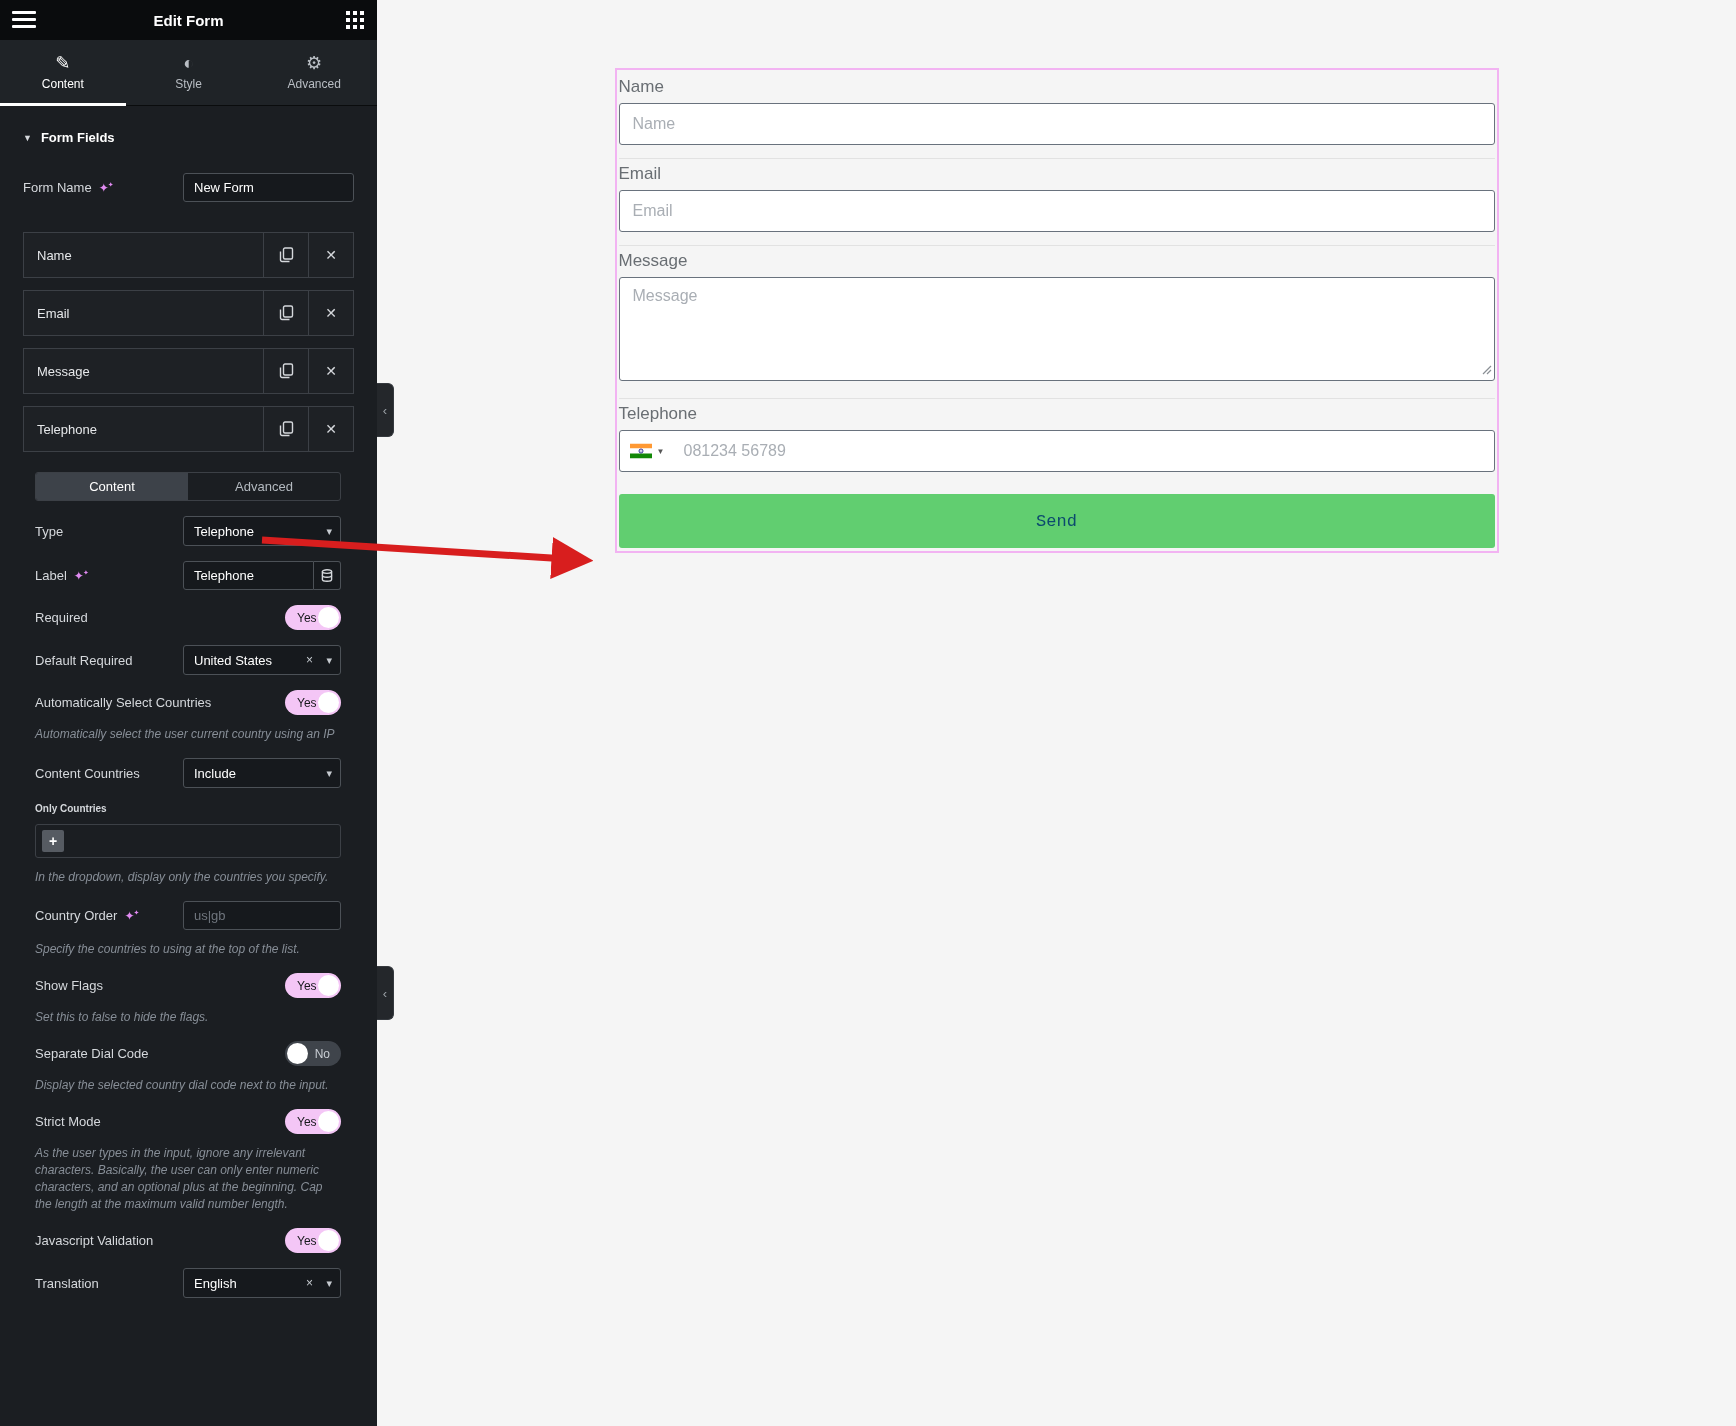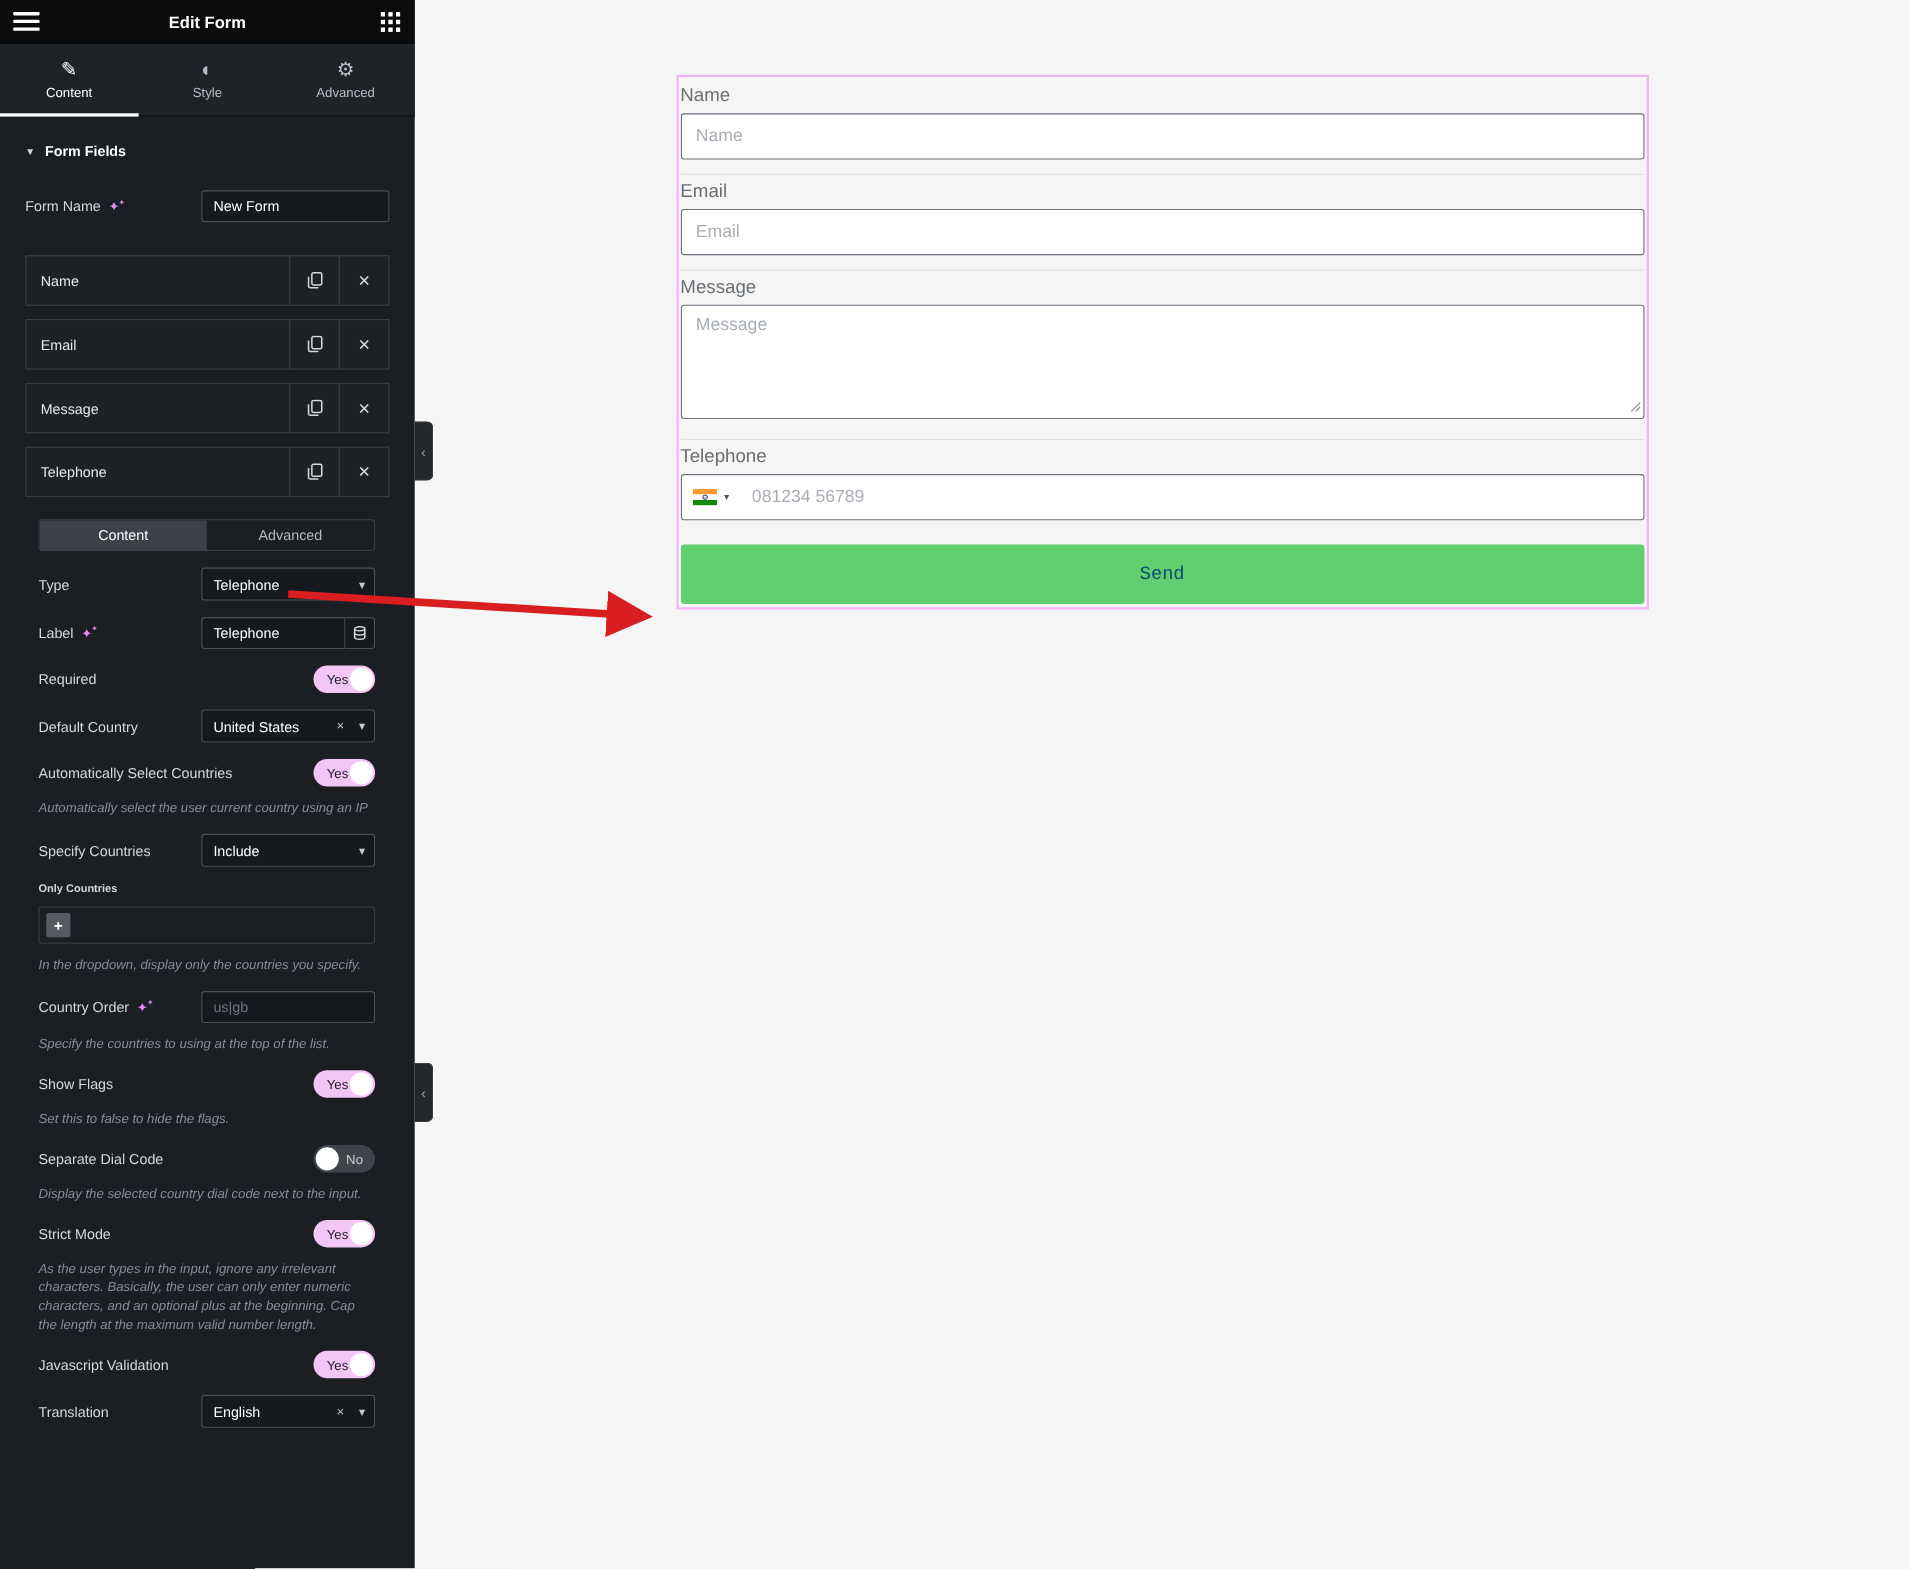--- a/index.html
+++ b/index.html
@@ -274,39 +274,39 @@
 
         <div class="ctrl-row">
           <span class="ctl-label">Required</span>
           <div class="toggle on">
             <span class="ttext">Yes</span>
             <span class="knob"></span>
           </div>
         </div>
 
         <div class="ctrl-row">
-          <span class="ctl-label">Default Country</span>
+          <span class="ctl-label">Default Required</span>
           <div class="pselect">
             <span class="val">United States</span>
             <span class="sx">×</span>
             <span class="chev">▾</span>
           </div>
         </div>
 
         <div class="ctrl-row">
           <span class="ctl-label">Automatically Select Countries</span>
           <div class="toggle on">
             <span class="ttext">Yes</span>
             <span class="knob"></span>
           </div>
         </div>
         <div class="ctrl-desc">Automatically select the user current country using an IP</div>
 
         <div class="ctrl-row">
-          <span class="ctl-label">Specify Countries</span>
+          <span class="ctl-label">Content Countries</span>
           <div class="pselect">
             <span class="val">Include</span>
             <span class="chev">▾</span>
           </div>
         </div>
 
         <div class="only-label">Only Countries</div>
         <div class="repeater-box">
           <span class="plus-btn">+</span>
         </div>

